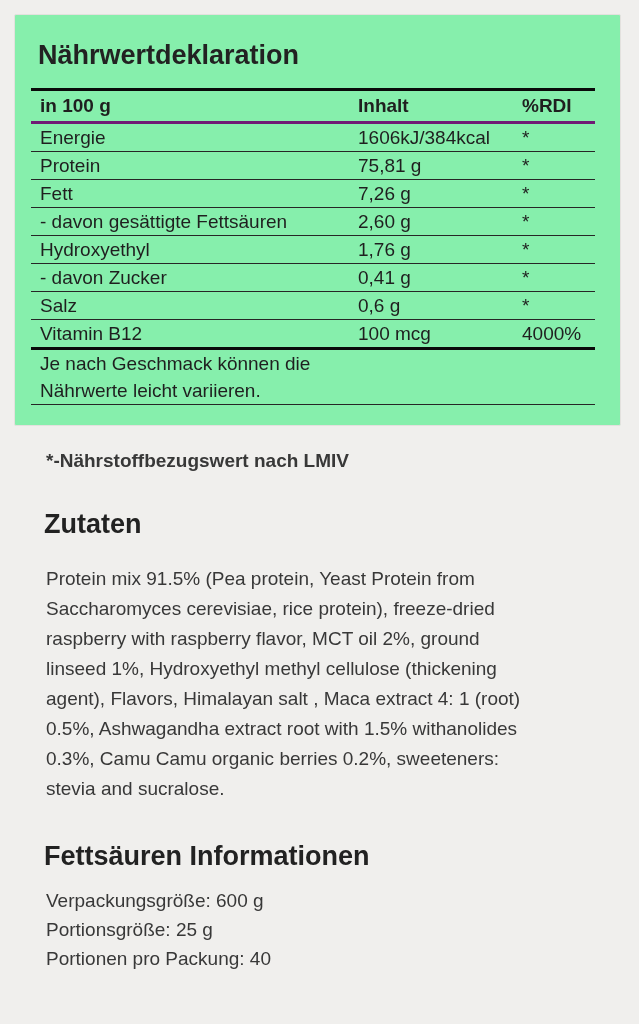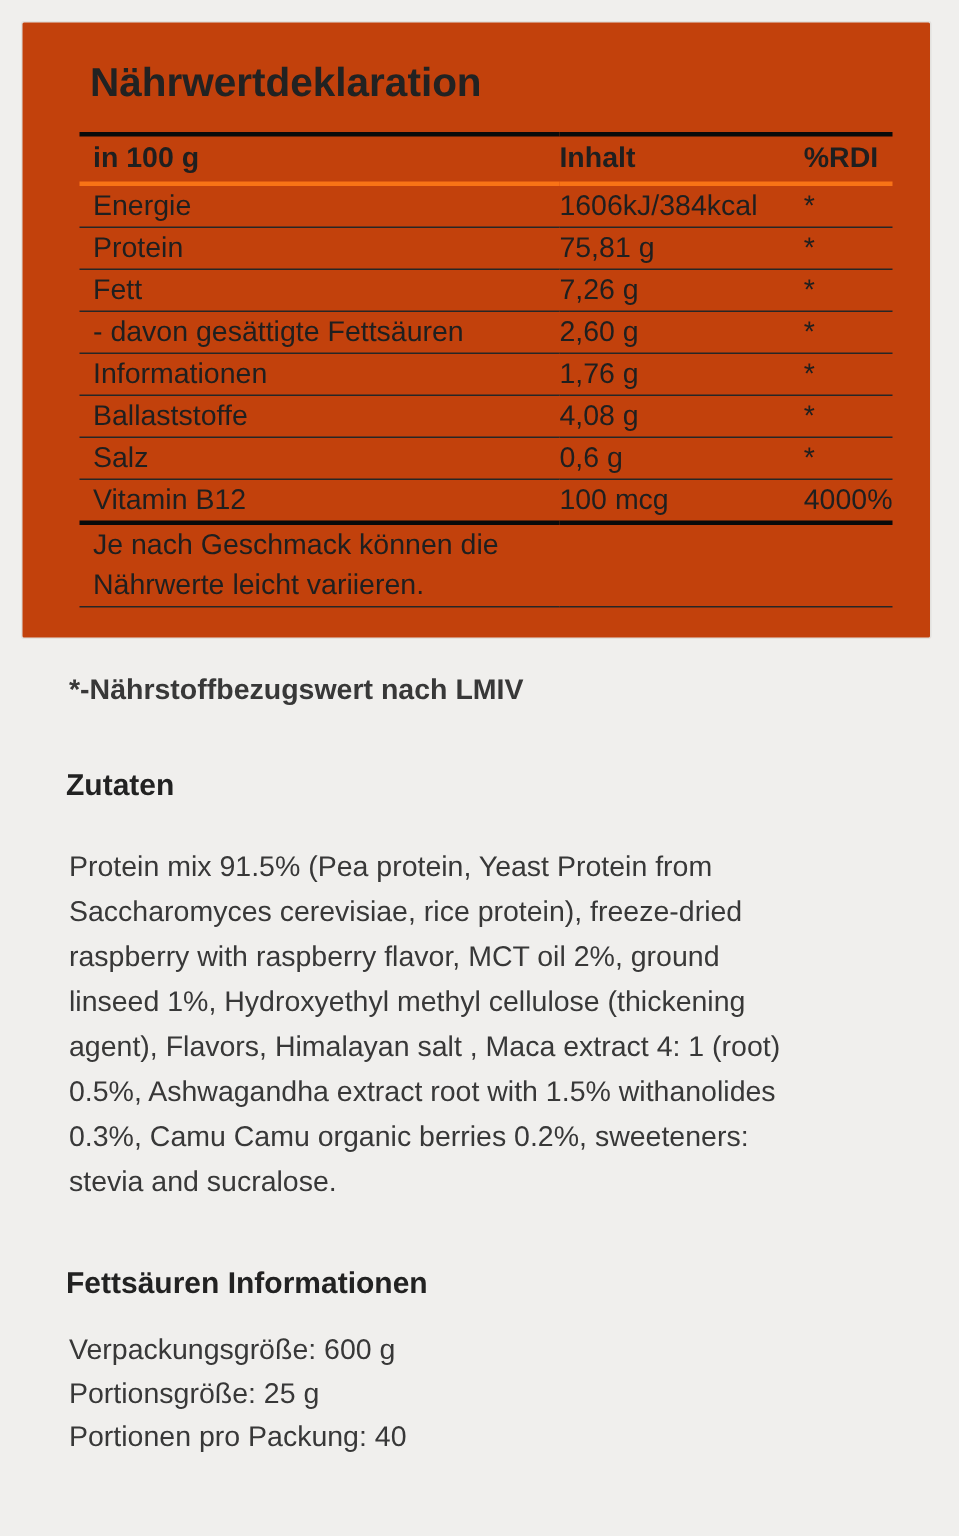--- a/index.html
+++ b/index.html
@@ -11,24 +11,24 @@
     color: #383838;
     position: relative;
     overflow: hidden;
   }
 
   
   .card {
     box-sizing: border-box;
     width: 607px;
     margin: 14px 0 0 14px;
-    background: #c2410c;
+    background: #86efac;
     border: 1px solid #e3e1de;
     border-radius: 2px;
-    padding: 24px 25px 20px 38px;
+    padding: 24px 25px 20px 16px;
   }
   .card-title {
     font-size: 27px;
     line-height: 32px;
     font-weight: 700;
     color: #222222;
     margin: 0 0 0 7px;
   }
 
   table.nutrition {
@@ -37,21 +37,21 @@
     border-collapse: collapse;
     border-top: 3px solid #0a0a0a;
     font-size: 19px;
     color: #1f1f1f;
   }
   table.nutrition th {
     font-weight: 700;
     text-align: left;
     line-height: 30px;
     padding: 0;
-    border-bottom: 3px solid #f97316;
+    border-bottom: 3px solid #701a75;
   }
   table.nutrition td {
     line-height: 27px;
     padding: 0;
     border-bottom: 1.5px solid #262626;
   }
   table.nutrition th.c1, table.nutrition td.c1 { padding-left: 9px; }
   table.nutrition tr.row-last td { border-bottom: 3px solid #0a0a0a; }
   td.footnote {
     white-space: pre-line;
@@ -60,21 +60,21 @@
   }
 
   
   .ref-note {
     margin: 22px 14px 0 46px;
     font-size: 19px;
     line-height: 26px;
     font-weight: bold;
   }
   .section-heading {
-    font-size: 20px;
+    font-size: 27px;
     line-height: 32px;
     font-weight: 700;
     color: #222222;
     margin: 34px 14px 0 44px;
   }
   .section-heading.second { margin-top: 36px; }
   .ingredients-text {
     margin: 24px 14px 0 46px;
     font-size: 19px;
     line-height: 30px;
@@ -121,27 +121,27 @@
         <td class="c1">Fett</td>
         <td class="c2">7,26 g</td>
         <td class="c3">*</td>
       </tr>
       <tr>
         <td class="c1">- davon gesättigte Fettsäuren</td>
         <td class="c2">2,60 g</td>
         <td class="c3">*</td>
       </tr>
       <tr>
-        <td class="c1">Informationen</td>
+        <td class="c1">Hydroxyethyl</td>
         <td class="c2">1,76 g</td>
         <td class="c3">*</td>
       </tr>
       <tr>
-        <td class="c1">Ballaststoffe</td>
-        <td class="c2">4,08 g</td>
+        <td class="c1">- davon Zucker</td>
+        <td class="c2">0,41 g</td>
         <td class="c3">*</td>
       </tr>
       <tr>
         <td class="c1">Salz</td>
         <td class="c2">0,6 g</td>
         <td class="c3">*</td>
       </tr>
       <tr class="row-last">
         <td class="c1">Vitamin B12</td>
         <td class="c2">100 mcg</td>

